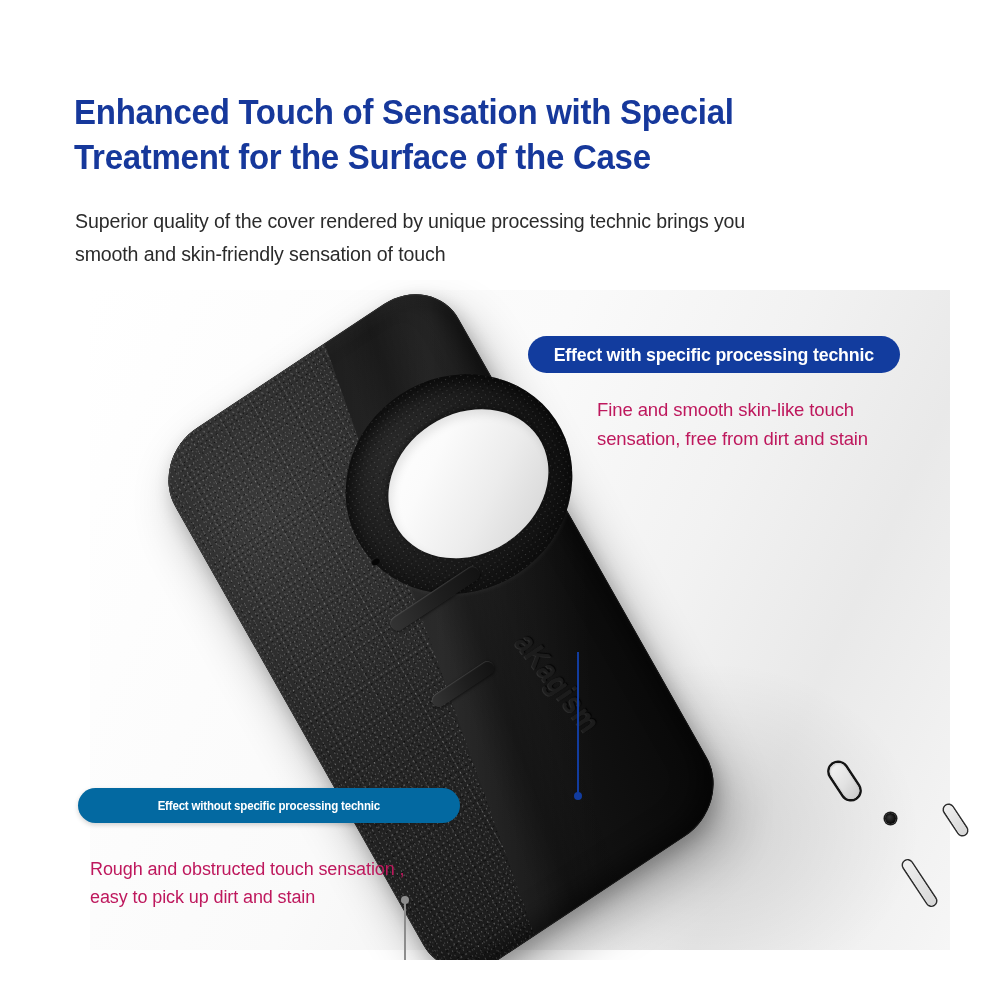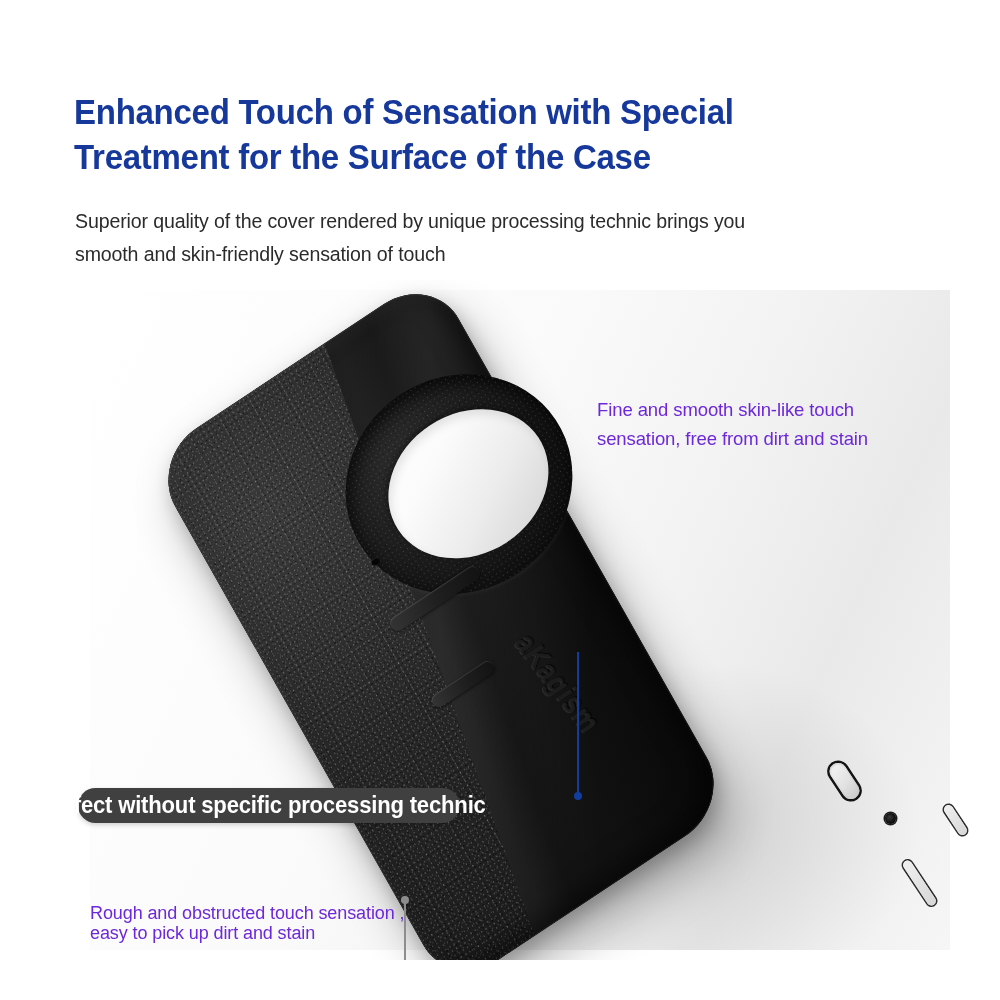--- a/index.html
+++ b/index.html
@@ -317,22 +317,22 @@
     font-size: 18.5px;
     letter-spacing: -0.2px;
   }
   #pill-good > span { transform: scaleX(0.96); }
 
   #pill-bad {
     left: 78px;
     top: 788px;
     width: 382px;
     height: 35px;
-    background: #404040;
-    font-size: 23px;
+    background: #0369a1;
+    font-size: 12px;
     letter-spacing: -0.2px;
     box-shadow: 0 2px 5px rgba(0,0,0,0.18);
   }
   #pill-bad > span { transform: scaleX(0.96); }
 
   
   .lead {
     position: absolute;
     width: 2px;
   }
@@ -366,28 +366,28 @@
     top: -4px;
     width: 8px;
     height: 8px;
     border-radius: 50%;
     background: #8d8d8d;
   }
 
   
   .callout-body {
     position: absolute;
-    color: #6d28d9;
+    color: #be185d;
     font-size: 18.5px;
     line-height: 29px;
     letter-spacing: -0.1px;
     white-space: pre-line;
   }
   #body-good { left: 597px; top: 395px; width: 310px; }
-  #body-bad  { left: 90px;  top: 855px; width: 340px; font-size: 18px; line-height: 20px; margin-top: 48px; }
+  #body-bad  { left: 90px;  top: 855px; width: 340px; font-size: 18px; line-height: 28px; }
 </style>
 </head>
 <body>
 
 <div id="page">
 
   <h1 class="headline">Enhanced Touch of Sensation with Special
 Treatment for the Surface of the Case</h1>
 
   <p class="subhead">Superior quality of the  cover rendered by unique processing technic brings you
@@ -423,20 +423,23 @@
       <div class="spk-slot spk-2"></div>
 
       <div class="brand">aKagism</div>
     </div>
 
     <div class="lead" id="lead-good"></div>
     <div class="lead" id="lead-bad"></div>
 
   </div>
 
+  <div class="pill" id="pill-good">
+    <span>Effect with specific processing technic</span>
+  </div>
 
   <p class="callout-body" id="body-good">Fine and smooth skin-like  touch
 sensation, free from dirt and stain</p>
 
   <div class="pill" id="pill-bad">
     <span>Effect without specific processing technic</span>
   </div>
 
   <p class="callout-body" id="body-bad">Rough and obstructed touch sensation ,
 easy to pick up dirt and stain</p>

